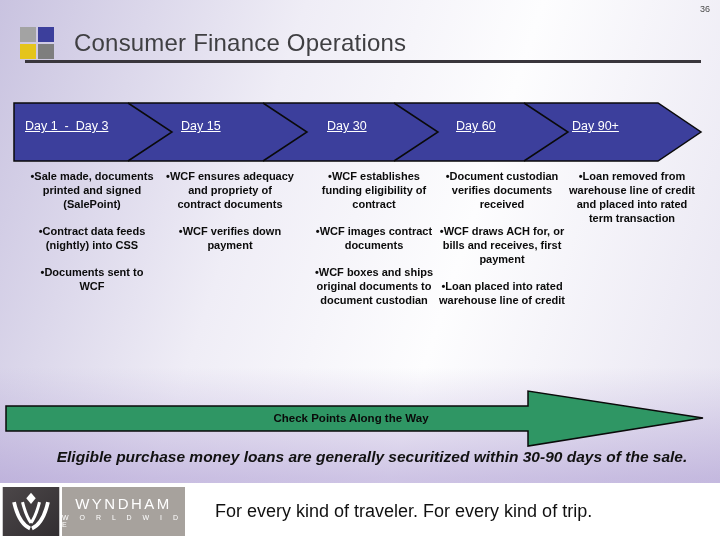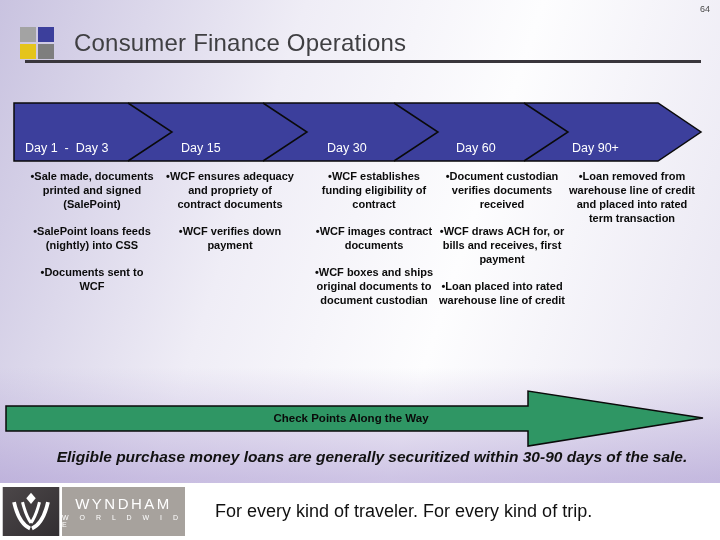--- a/index.html
+++ b/index.html
@@ -27,22 +27,23 @@
   .title {
     position:absolute; left:74px; top:29px;
     font-size:24px; font-weight:normal; color:#3f3f42; letter-spacing:0.2px;
   }
   .title-rule {
     position:absolute; left:25px; top:60px; width:676px; height:3px;
     background:#39363c;
   }
   .timeline-svg { position:absolute; left:12px; top:102px; }
   .day-label {
-    position:absolute; top:141px; color:#ffffff; font-size:12.5px;
+    position:absolute; top:119px; color:#ffffff; font-size:12.5px;
     white-space:pre;
+    text-decoration:underline;
   }
   .col {
     position:absolute; top:169px; width:128px;
     font-size:11px; font-weight:bold; color:#0b0b0b; line-height:14px;
   }
   .col p { margin-bottom:13px;text-align:center; }
   .col p::before { content:"\2022 "; }
   .green-arrow-svg { position:absolute; left:4px; top:388px; }
   .checkpoint-label {
     position:absolute; left:181px; top:412px; width:340px;
@@ -72,21 +73,21 @@
     position:absolute; left:215px; top:0; height:57px;
     display:flex; align-items:center;
     font-size:18px; color:#111;
   }
 </style>
 </head>
 <body>
 
 <div class="slide">
 
-  <div class="page-number">64</div>
+  <div class="page-number">36</div>
 
   <div class="logo-squares">
     <div class="sq" style="background:#a3a3a3"></div>
     <div class="sq" style="background:#3c3f9c"></div>
     <div class="sq" style="background:#e5c41c"></div>
     <div class="sq" style="background:#7e7e7e"></div>
   </div>
 
   <h1 class="title">Consumer Finance Operations</h1>
   <div class="title-rule"></div>
@@ -100,21 +101,21 @@
   </svg>
 
   <span class="day-label" style="left:25px">Day 1  -  Day 3</span>
   <span class="day-label" style="left:181px">Day 15</span>
   <span class="day-label" style="left:327px">Day 30</span>
   <span class="day-label" style="left:456px">Day 60</span>
   <span class="day-label" style="left:572px">Day 90+</span>
 
   <div class="col" style="left:28px">
     <p>Sale made, documents printed and signed (SalePoint)</p>
-    <p>SalePoint loans feeds (nightly) into CSS</p>
+    <p>Contract data feeds (nightly) into CSS</p>
     <p>Documents sent to WCF</p>
   </div>
   <div class="col" style="left:166px">
     <p>WCF ensures adequacy and propriety of contract documents</p>
     <p>WCF verifies down payment</p>
   </div>
   <div class="col" style="left:313px; width:122px">
     <p>WCF establishes funding eligibility of contract</p>
     <p>WCF images contract documents</p>
     <p>WCF boxes and ships original documents to document custodian</p>

